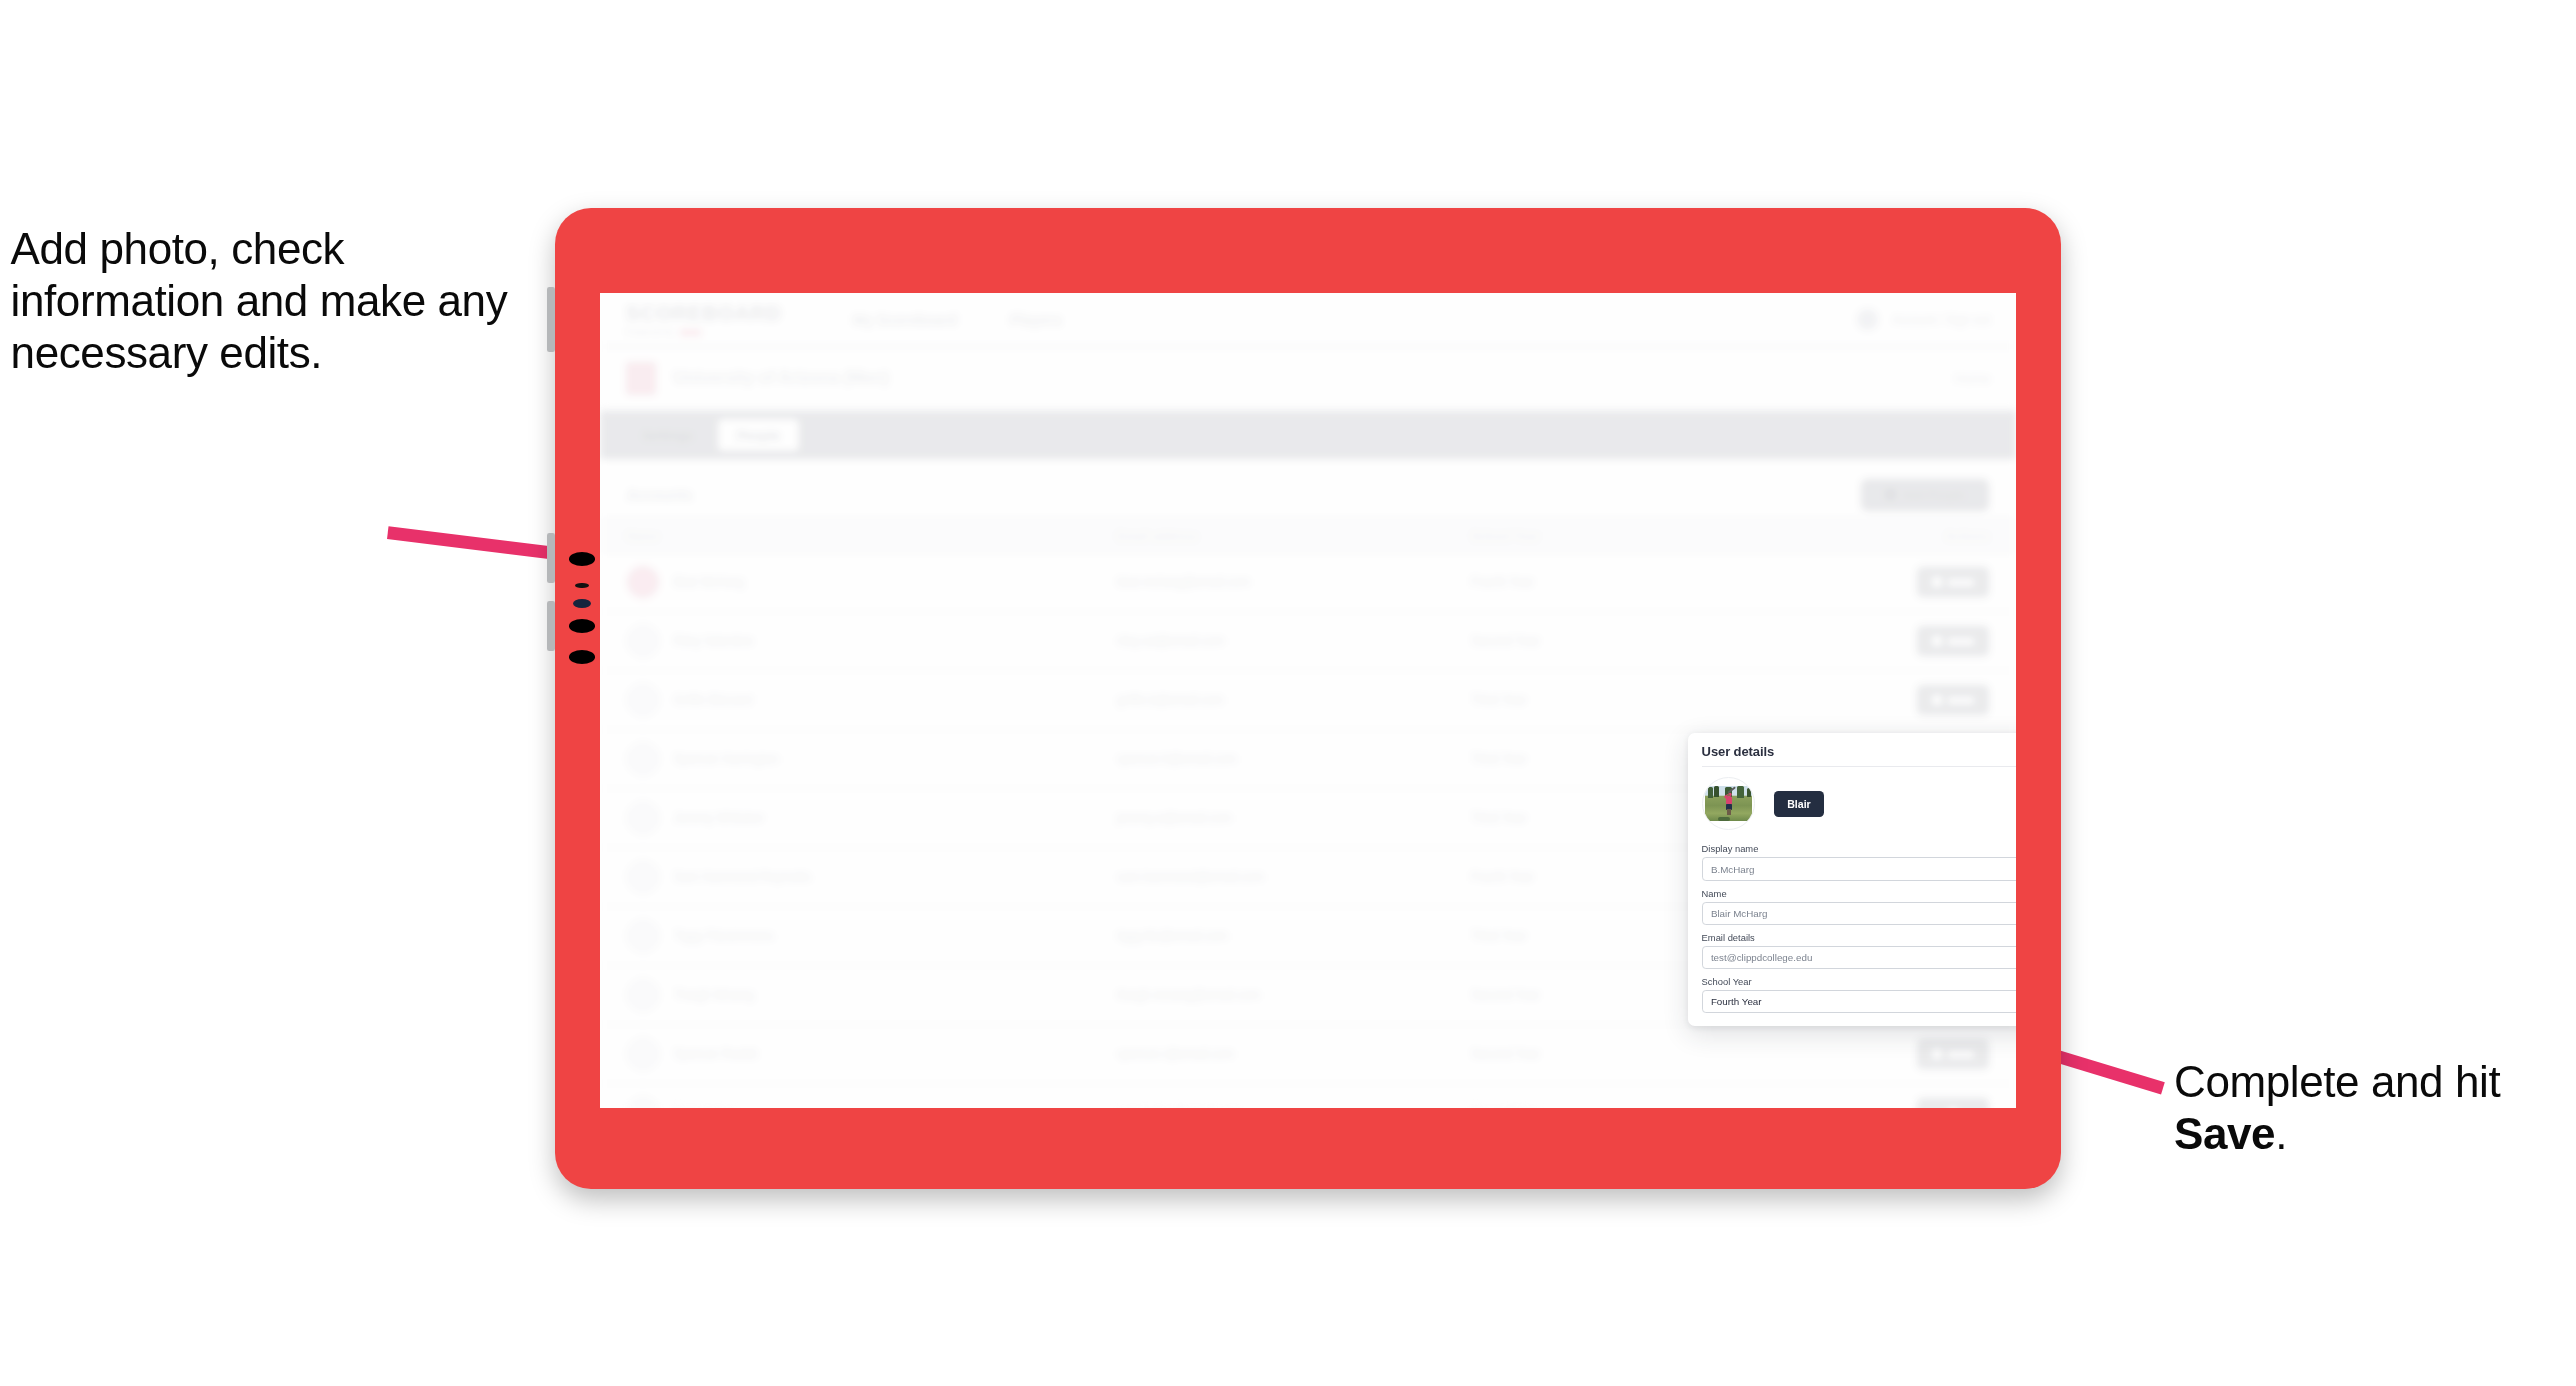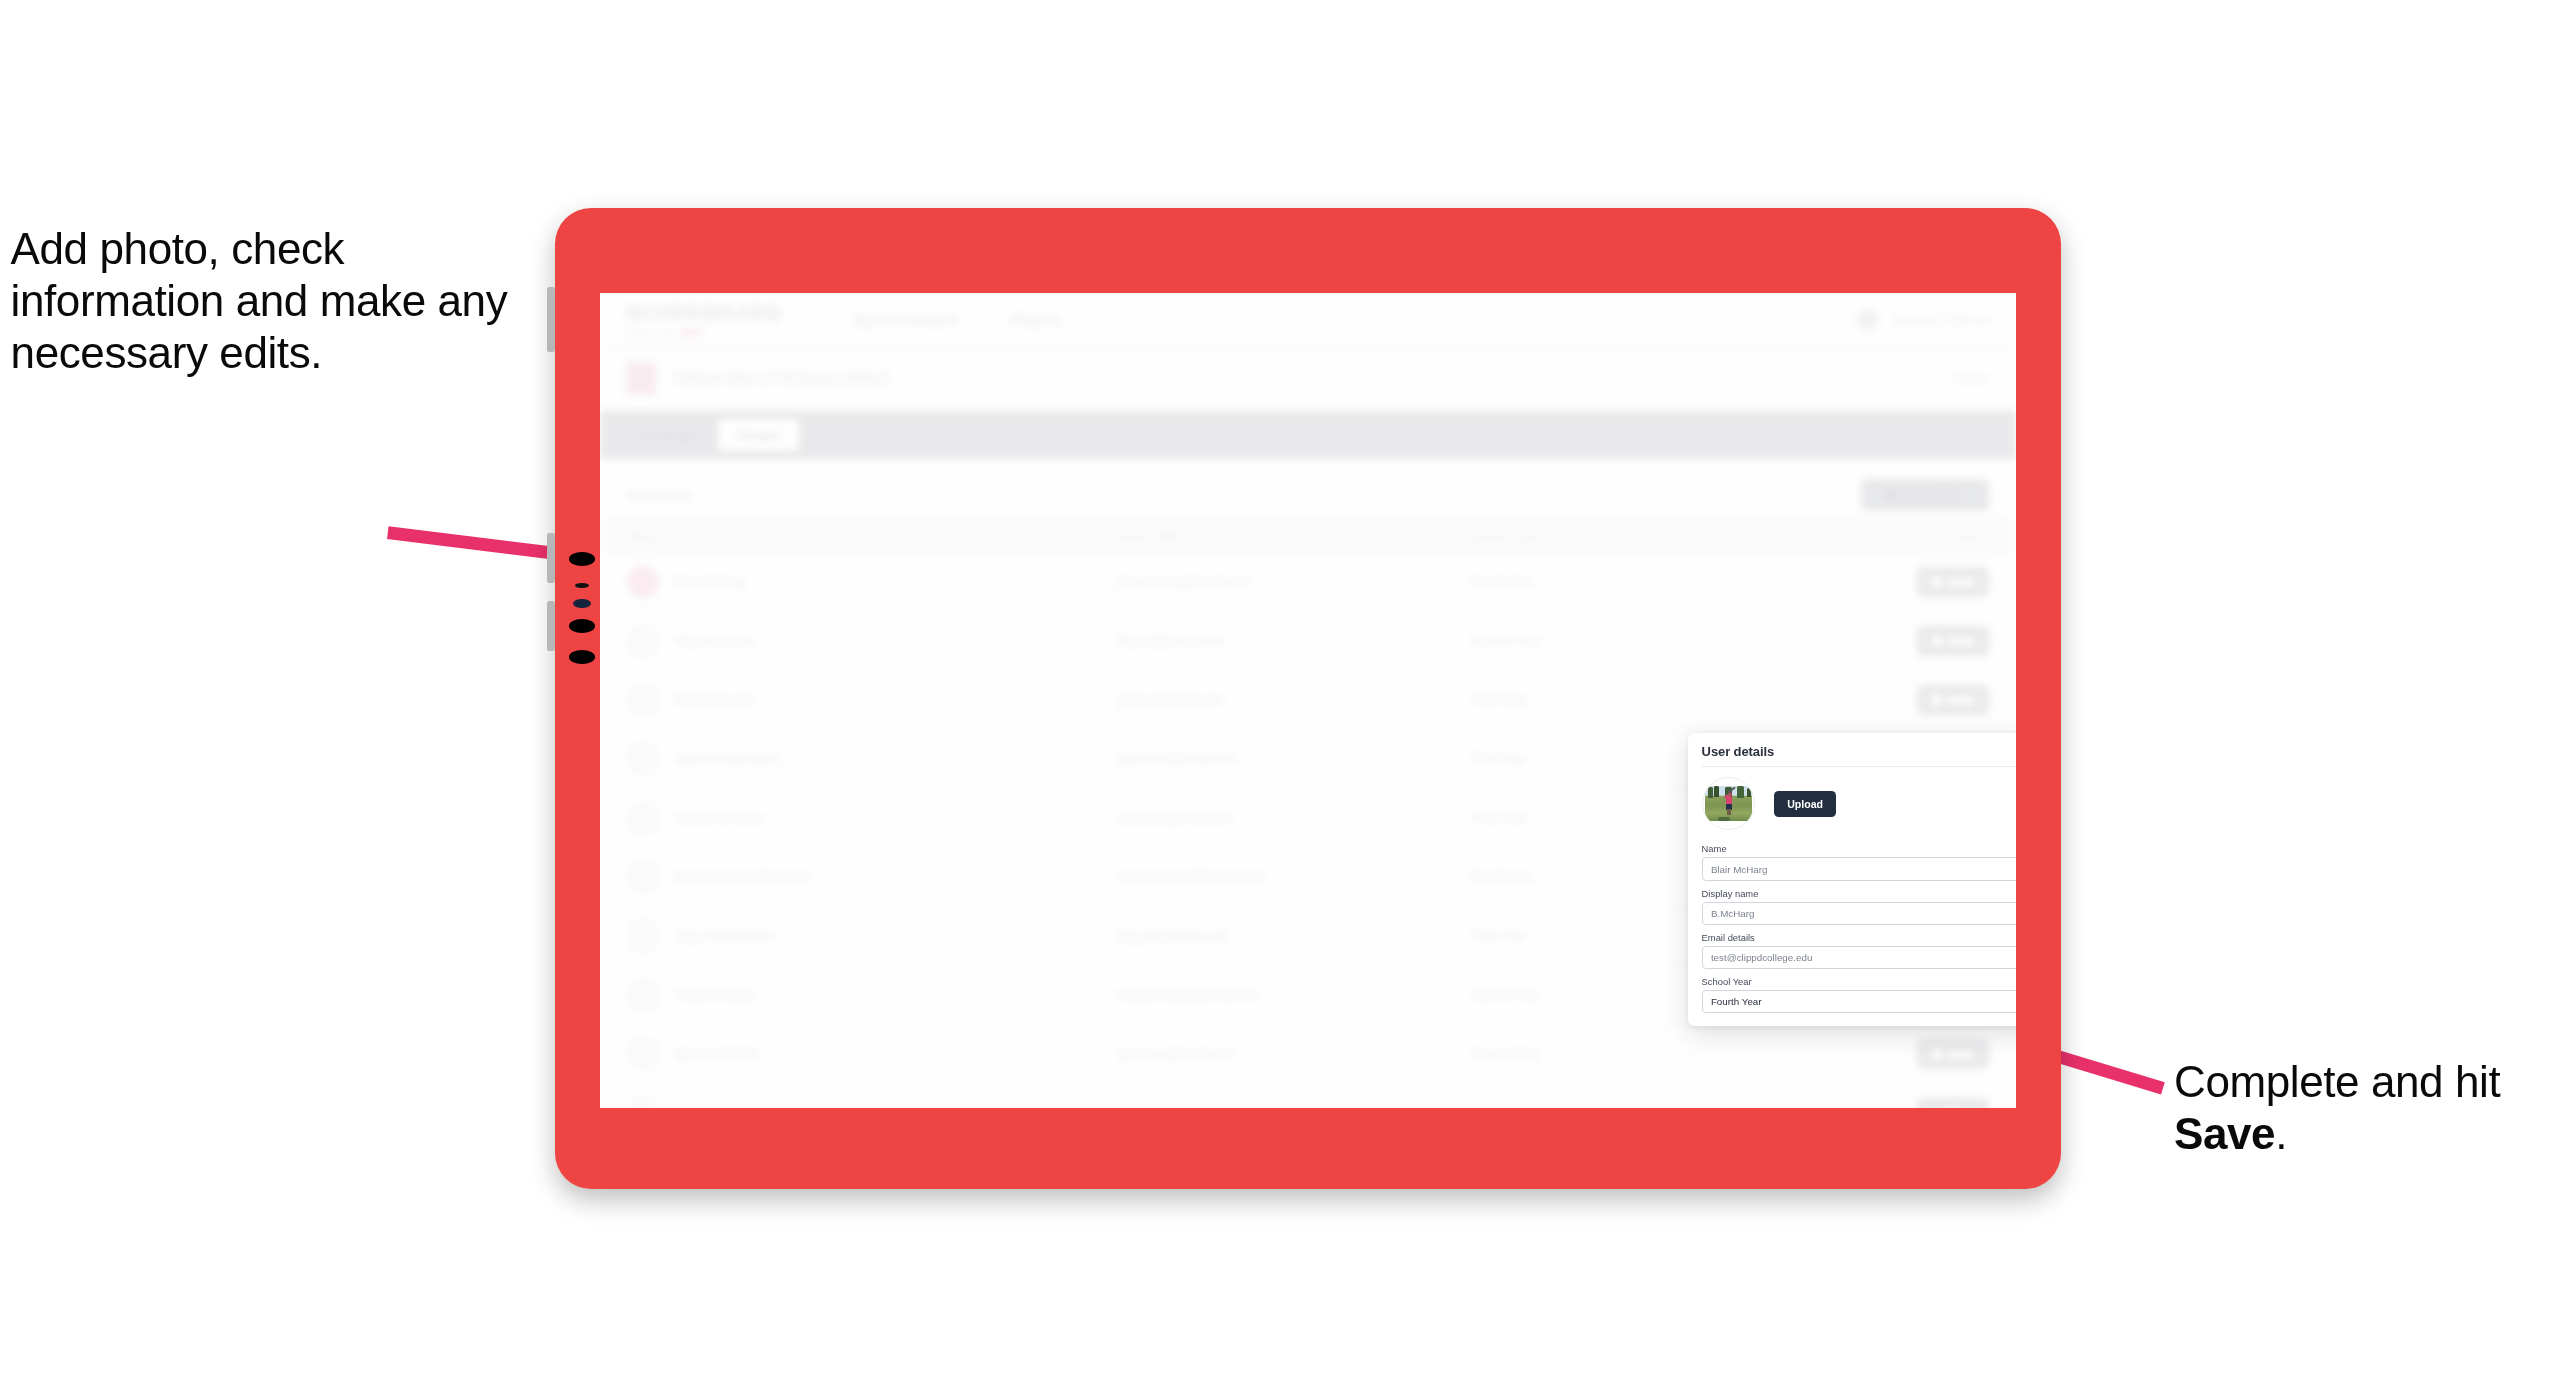--- a/index.html
+++ b/index.html
@@ -502,31 +502,31 @@
                 <span class="gp-tree gp-t5"></span>
                 <span class="gp-club"></span>
                 <span class="gp-arm"></span>
                 <span class="gp-head"></span>
                 <span class="gp-shirt"></span>
                 <span class="gp-shorts"></span>
                 <span class="gp-legs"></span>
                 <span class="gp-bush"></span>
               </span>
             </span>
-            <button class="upload-btn">Upload</button>
+            <button class="upload-btn">Blair</button>
+          </div>
+
+          <div class="field">
+            <label class="field-label">Display name</label>
+            <input class="field-input" type="text" value="B.McHarg" style="">
           </div>
 
           <div class="field">
             <label class="field-label">Name</label>
             <input class="field-input" type="text" value="Blair McHarg" style="">
-          </div>
-
-          <div class="field">
-            <label class="field-label">Display name</label>
-            <input class="field-input" type="text" value="B.McHarg" style="">
           </div>
 
           <div class="field">
             <label class="field-label">Email details</label>
             <input class="field-input" type="text" value="test@clippdcollege.edu" style="">
           </div>
 
           <div class="field">
             <label class="field-label">School Year</label>
             <div class="select-wrap">

